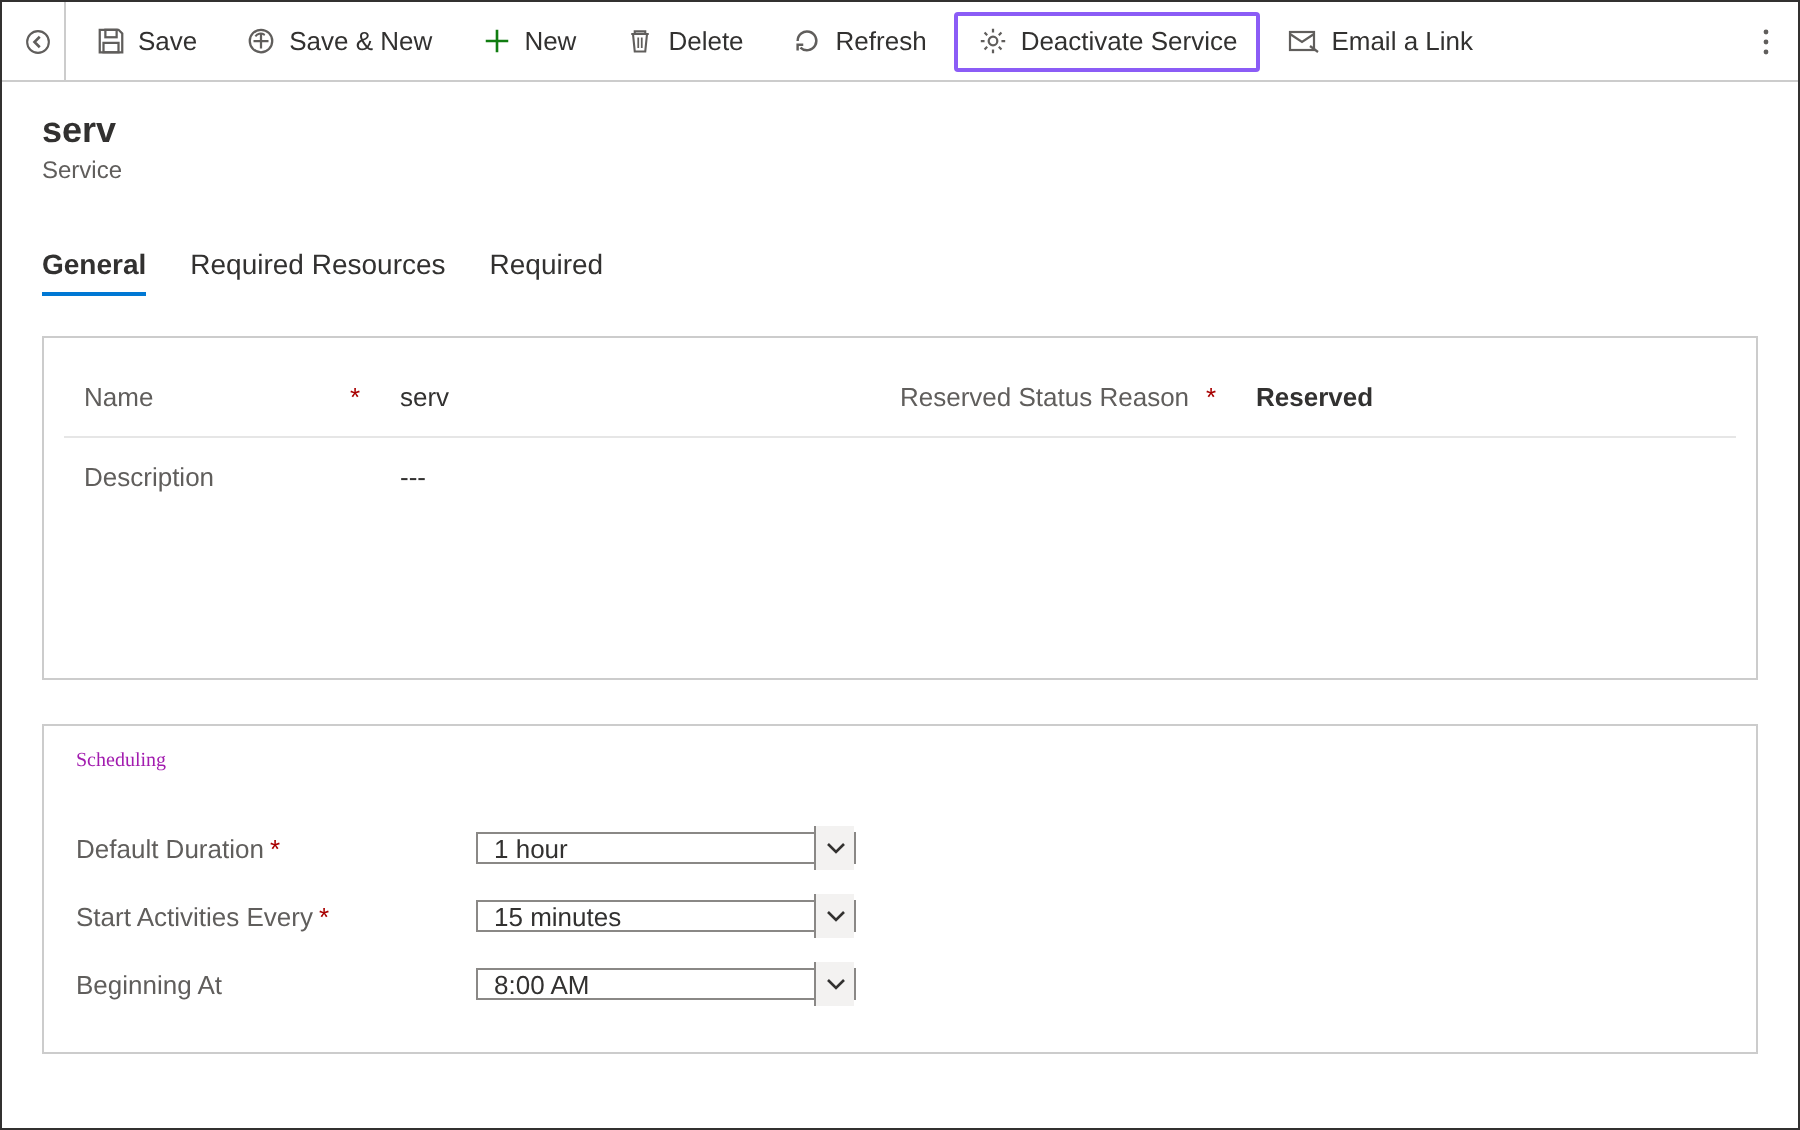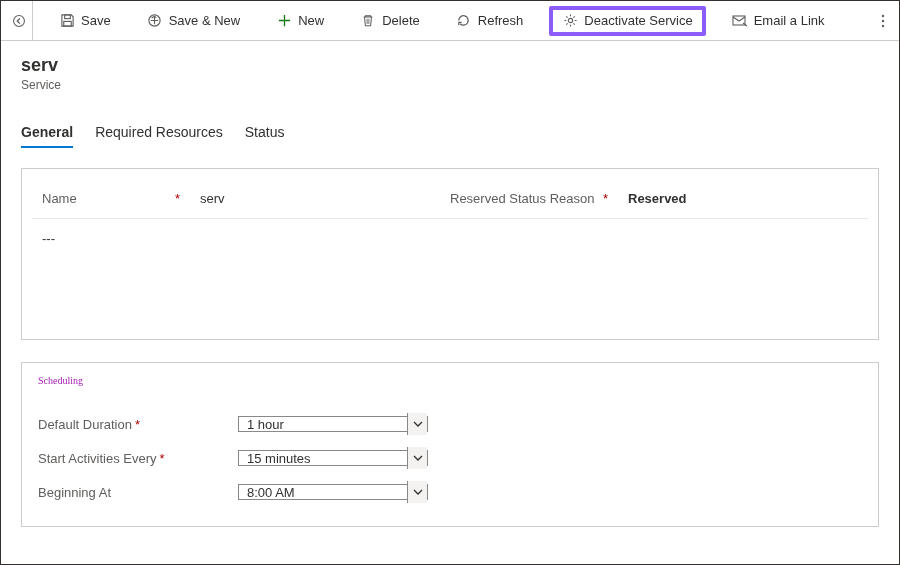--- a/index.html
+++ b/index.html
@@ -13,21 +13,21 @@
     height: 565px;
     border: 1px solid #323130;
     overflow: hidden;
   }
   .toolbar {
     display: flex;
     align-items: center;
     height: 40px;
     border-bottom: 1px solid #ccc;
     padding: 0 4px;
-    gap: 16px;
+    gap: 4px;
     justify-content: space-between;
   }
   .tb-back {
     width: 28px;
     height: 40px;
     display: flex;
     align-items: center;
     justify-content: center;
     cursor: pointer;
     border-right: 1px solid #ccc;
@@ -36,21 +36,21 @@
     display: flex;
     align-items: center;
     gap: 6px;
     padding: 0 10px;
     height: 28px;
     cursor: pointer;
     font-size: 13px;
     color: #323130;
   }
   .tb-item.highlight {
-    border: 4px solid #8b5cf6;
+    border: 2px solid #8b5cf6;
     border-radius: 2px;
     padding: 0 9px;
     height: 30px;
   }
   .tb-more {
     width: 24px;
     display: flex;
     align-items: center;
     justify-content: center;
     cursor: pointer;
@@ -267,21 +267,21 @@
   </div>
 </div>
 
 <div class="page">
   <div class="record-title">serv</div>
   <div class="record-subtitle">Service</div>
 
   <div class="tabs">
     <div class="tab active">General</div>
     <div class="tab">Required Resources</div>
-    <div class="tab">Status</div>
+    <div class="tab">Required</div>
   </div>
 
   <div class="card">
     <div class="form-body">
       <div class="form-row">
         <div class="form-col">
           <div class="field-label">
             <span>Name</span>
               <span class="req-star">*</span>
           </div>
@@ -290,20 +290,23 @@
         <div class="form-col">
           <div class="field-label" style="width:170px">
             <span>Reserved Status Reason</span>
               <span class="req-star">*</span>
           </div>
           <div class="field-value bold">Reserved</div>
         </div>
       </div>
       <div class="form-row tall">
         <div class="form-col" style="align-items:flex-start">
+          <div class="field-label">
+            <span>Description</span>
+          </div>
           <div class="field-value">---</div>
         </div>
       </div>
     </div>
   </div>
 
   <div class="card">
     <div class="section-title">Scheduling</div>
     <div class="sched-body">
 

